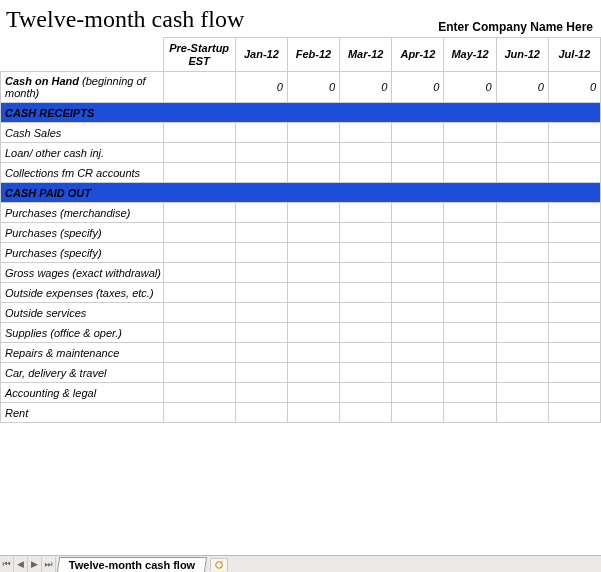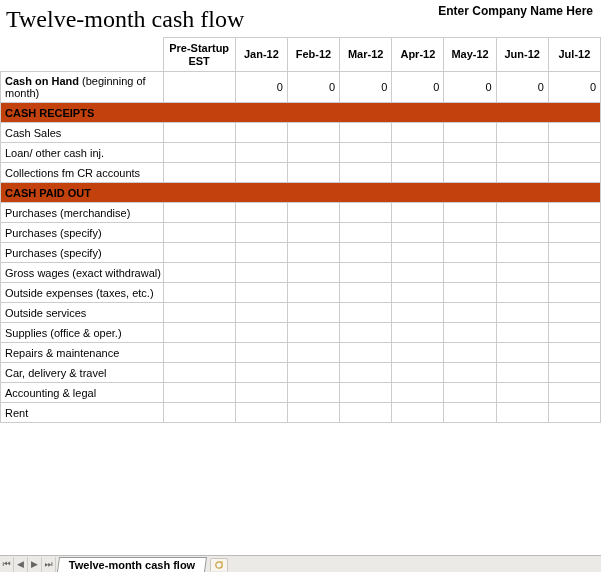--- a/index.html
+++ b/index.html
@@ -18,30 +18,31 @@
     height: 555px;
     overflow: hidden;
   }
   .title {
     font-family: "Times New Roman", serif;
     font-size: 24px;
     padding: 6px 6px 4px 6px;
   }
   .company {
     position: absolute;
-    top: 4px;
+    top: 20px;
     right: 8px;
     font-family: Arial, sans-serif;
     font-size: 12px;
     font-weight: bold;
   }
   table {
     border-collapse: collapse;
     width: 100%;
     table-layout: fixed;
+    font-style: italic;
   }
   th, td {
     border: 1px solid #ccc;
     padding: 3px 4px;
     height: 20px;
     vertical-align: middle;
     overflow: hidden;
     white-space: nowrap;
   }
   td.label { white-space: normal; line-height: 1.1; }
@@ -53,21 +54,21 @@
     font-weight: bold;
     font-size: 11px;
     text-align: center;
     height: 34px;
     white-space: normal;
     line-height: 1.1;
   }
   th.blank { border-left: none; border-top: none; background: #fff; }
   .num { text-align: right; }
   .section {
-    background: #c2410c;
+    background: #1d4ed8;
     font-weight: bold;
     font-size: 11px;
     text-align: left;
   }
   .grey { background: #e9e9e9; }
   .bold { font-weight: bold; }
   .labelcell { text-align: left; }
   .toprow td { height: 30px; }
   .red-tri {
     position: relative;

